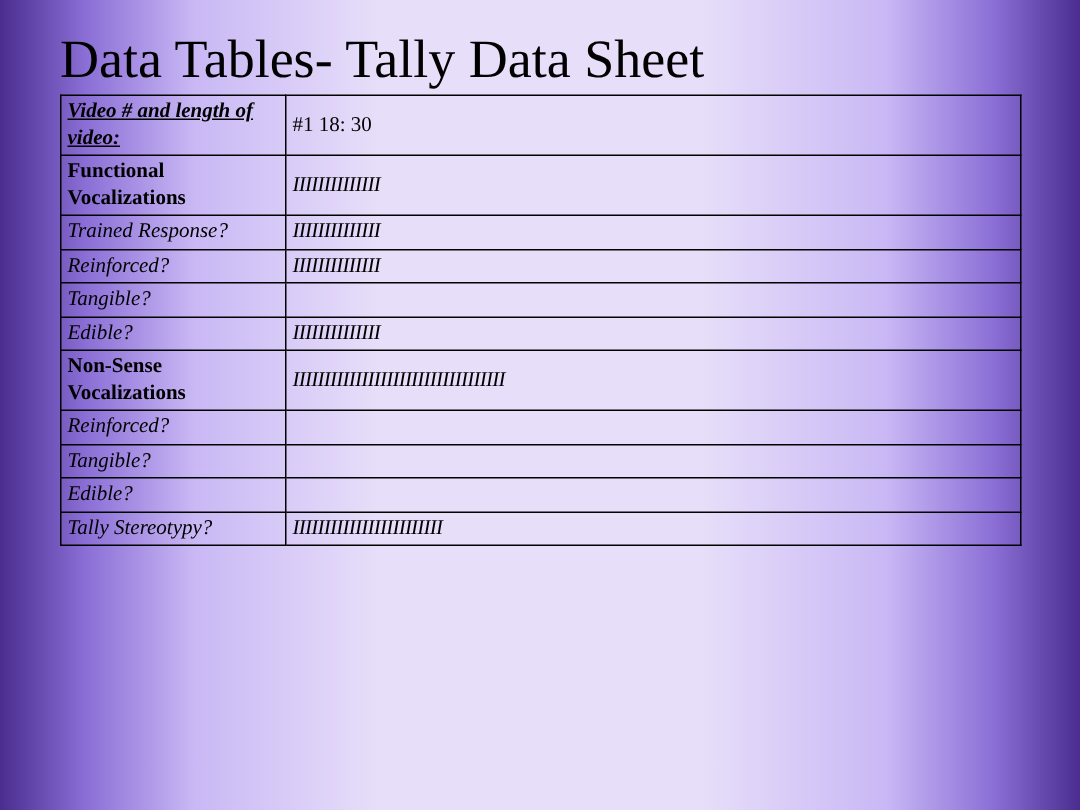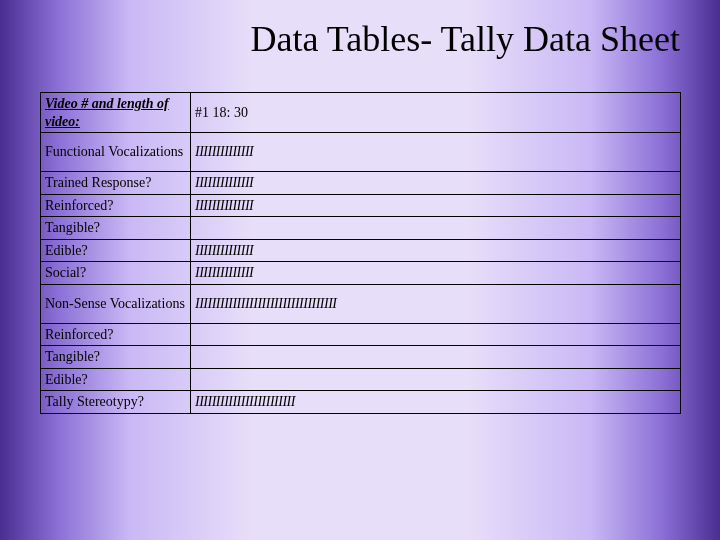--- a/index.html
+++ b/index.html
@@ -23,22 +23,22 @@
       #c9b8f5 82%,
       #8b6fd6 92%,
       #4a2d8f 100%
     );
     box-sizing: border-box;
     padding: 18px 40px 20px 40px;
   }
   .title {
     font-size: 36px;
     color: #000;
-    text-align: right;
-    margin: 0 0 32px 0;
+    text-align: left;
+    margin: 0 0 3px 0;
     font-weight: normal;
     white-space: nowrap;
   }
   table.sheet {
     width: 640px;
     margin: 0 auto;
     border-collapse: collapse;
     table-layout: fixed;
   }
   table.sheet td {
@@ -56,25 +56,26 @@
     font-weight: bold;
     font-style: italic;
     text-decoration: underline;
     font-size: 14px;
   }
   .hdr-value {
     font-size: 24px;
     padding: 6px 8px;
   }
   .section-label {
-    font-weight: normal;
+    font-weight: bold;
     font-size: 14.5px;
   }
   .row-label {
     font-size: 13.5px;
+    font-style: italic;
   }
   .tally {
     font-size: 13px;
     letter-spacing: -0.5px;
     white-space: nowrap;
     overflow: hidden;
     font-style: italic;
   }
   .two-line { height: 34px; margin-left: 24px; }
 </style>
@@ -108,24 +109,20 @@
         </tr>
         <tr>
           <td class="row-label">Tangible?</td>
           <td class="tally"></td>
         </tr>
         <tr>
           <td class="row-label">Edible?</td>
           <td class="tally">IIIIIIIIIIIIII</td>
         </tr>
         <tr>
-          <td class="row-label">Social?</td>
-          <td class="tally">IIIIIIIIIIIIII</td>
-        </tr>
-        <tr>
           <td class="section-label two-line">Non-Sense Vocalizations</td>
           <td class="tally">IIIIIIIIIIIIIIIIIIIIIIIIIIIIIIIIII</td>
         </tr>
         <tr>
           <td class="row-label">Reinforced?</td>
           <td class="tally"></td>
         </tr>
         <tr>
           <td class="row-label">Tangible?</td>
           <td class="tally"></td>

